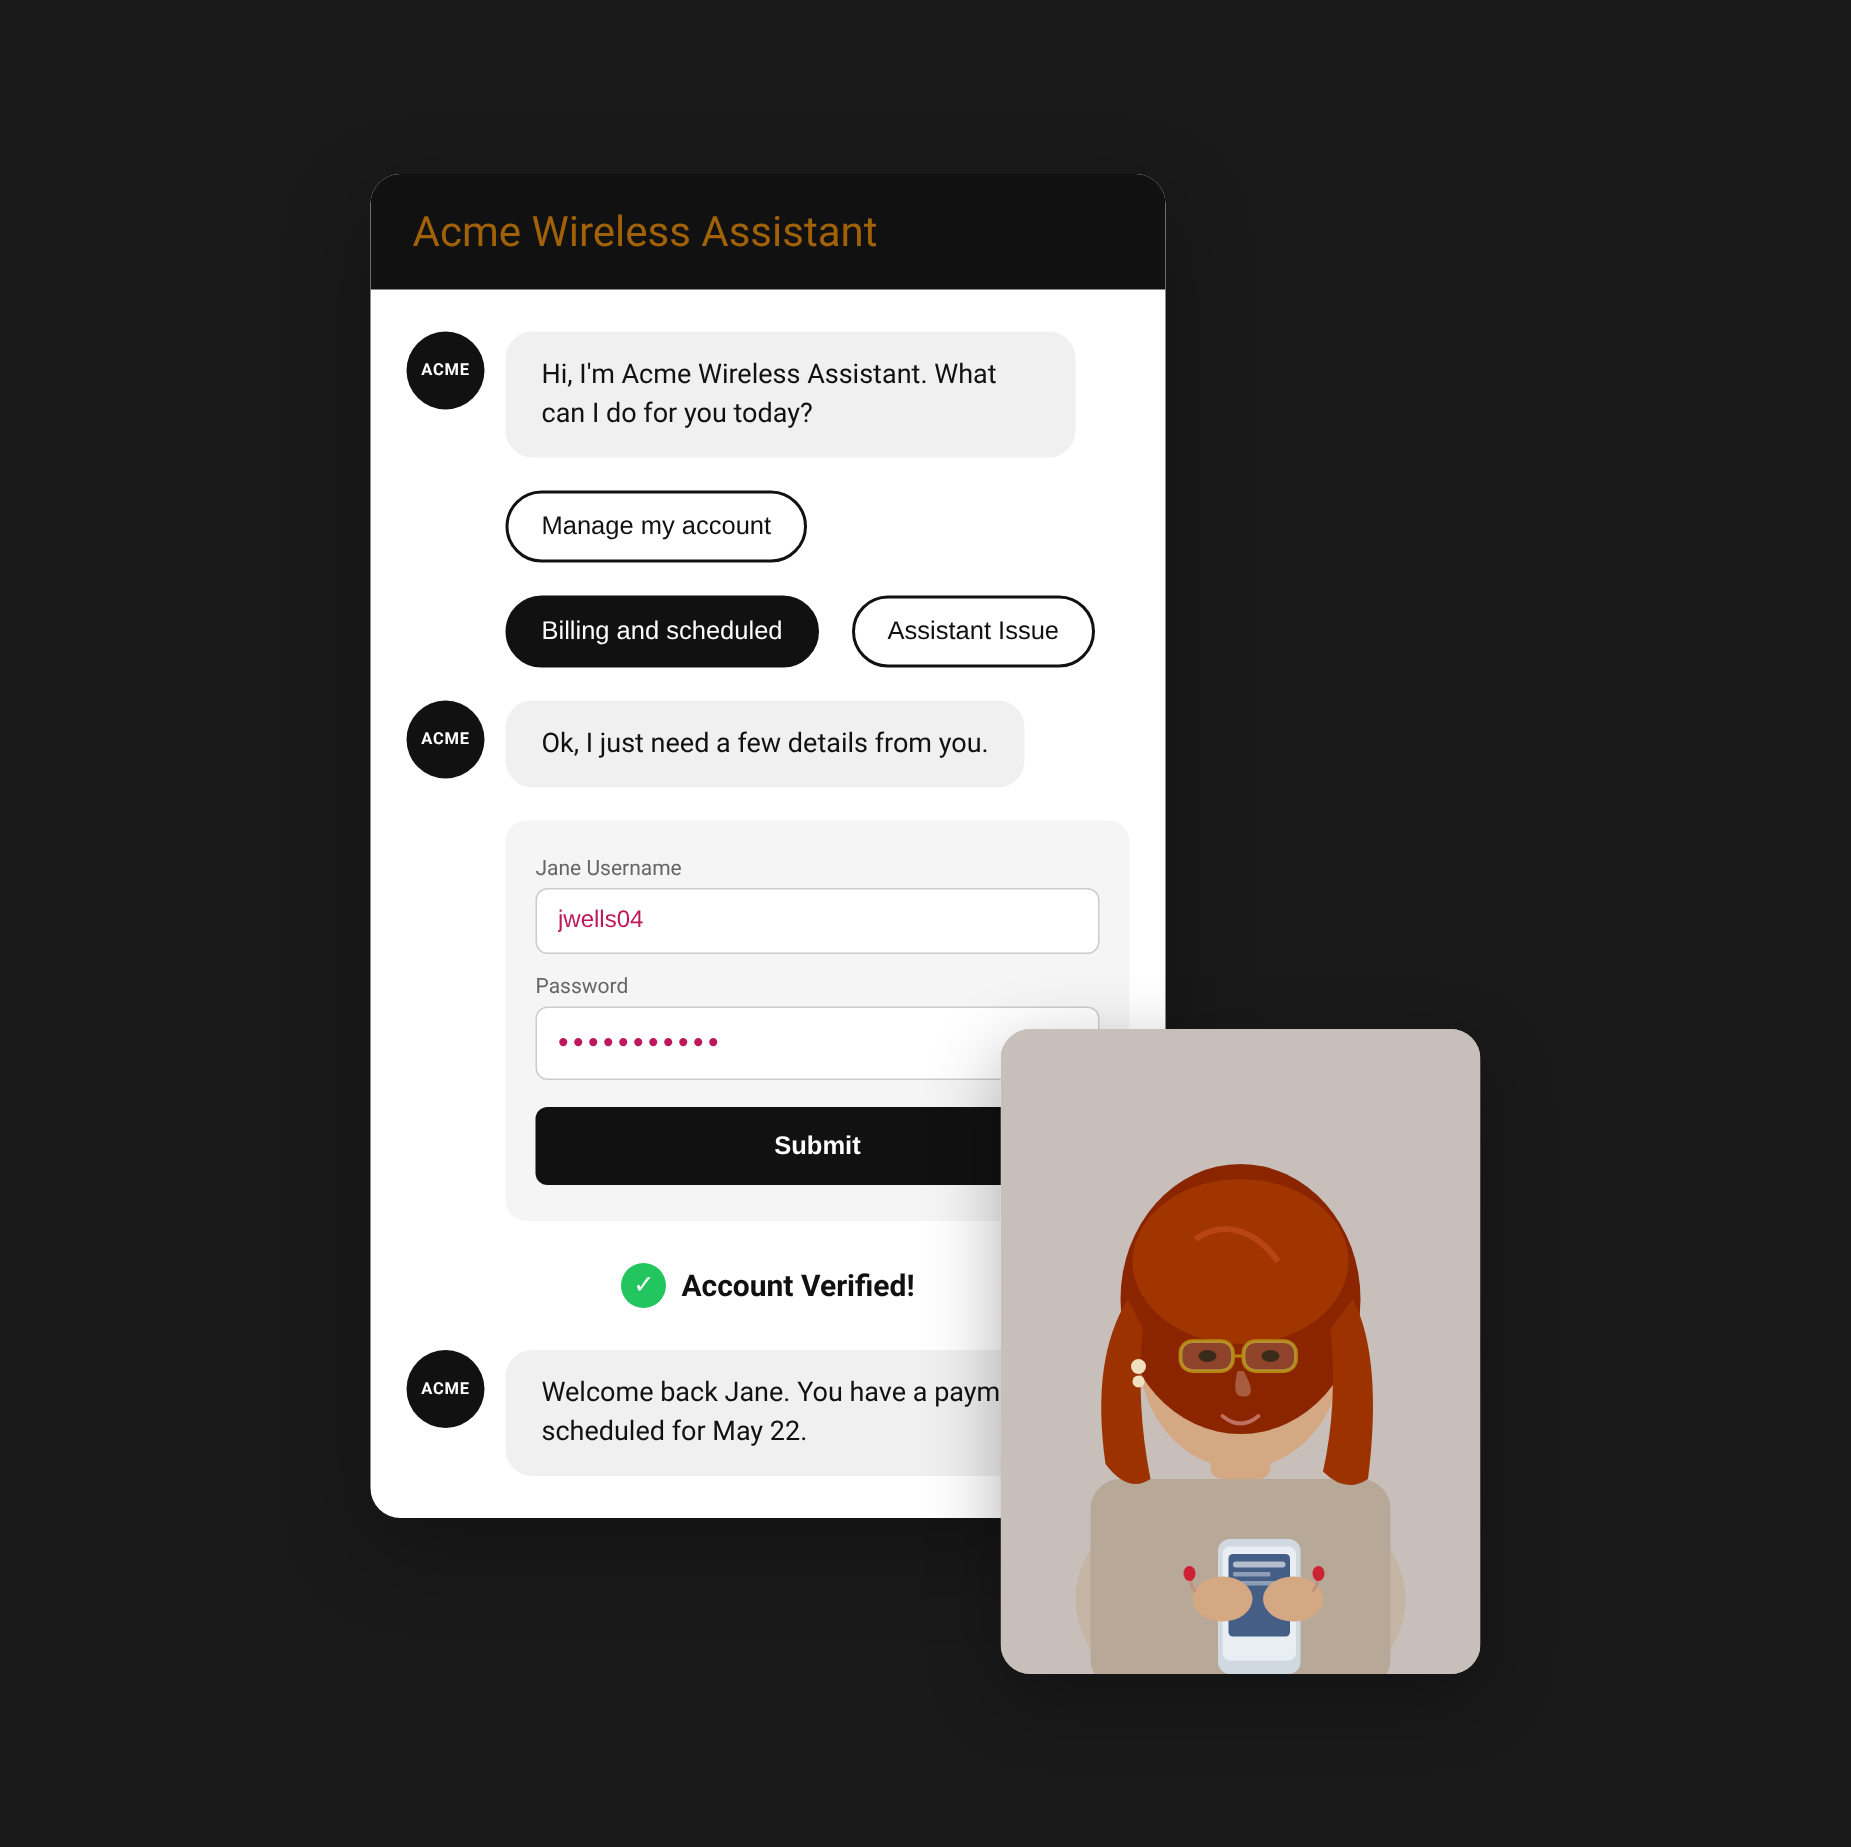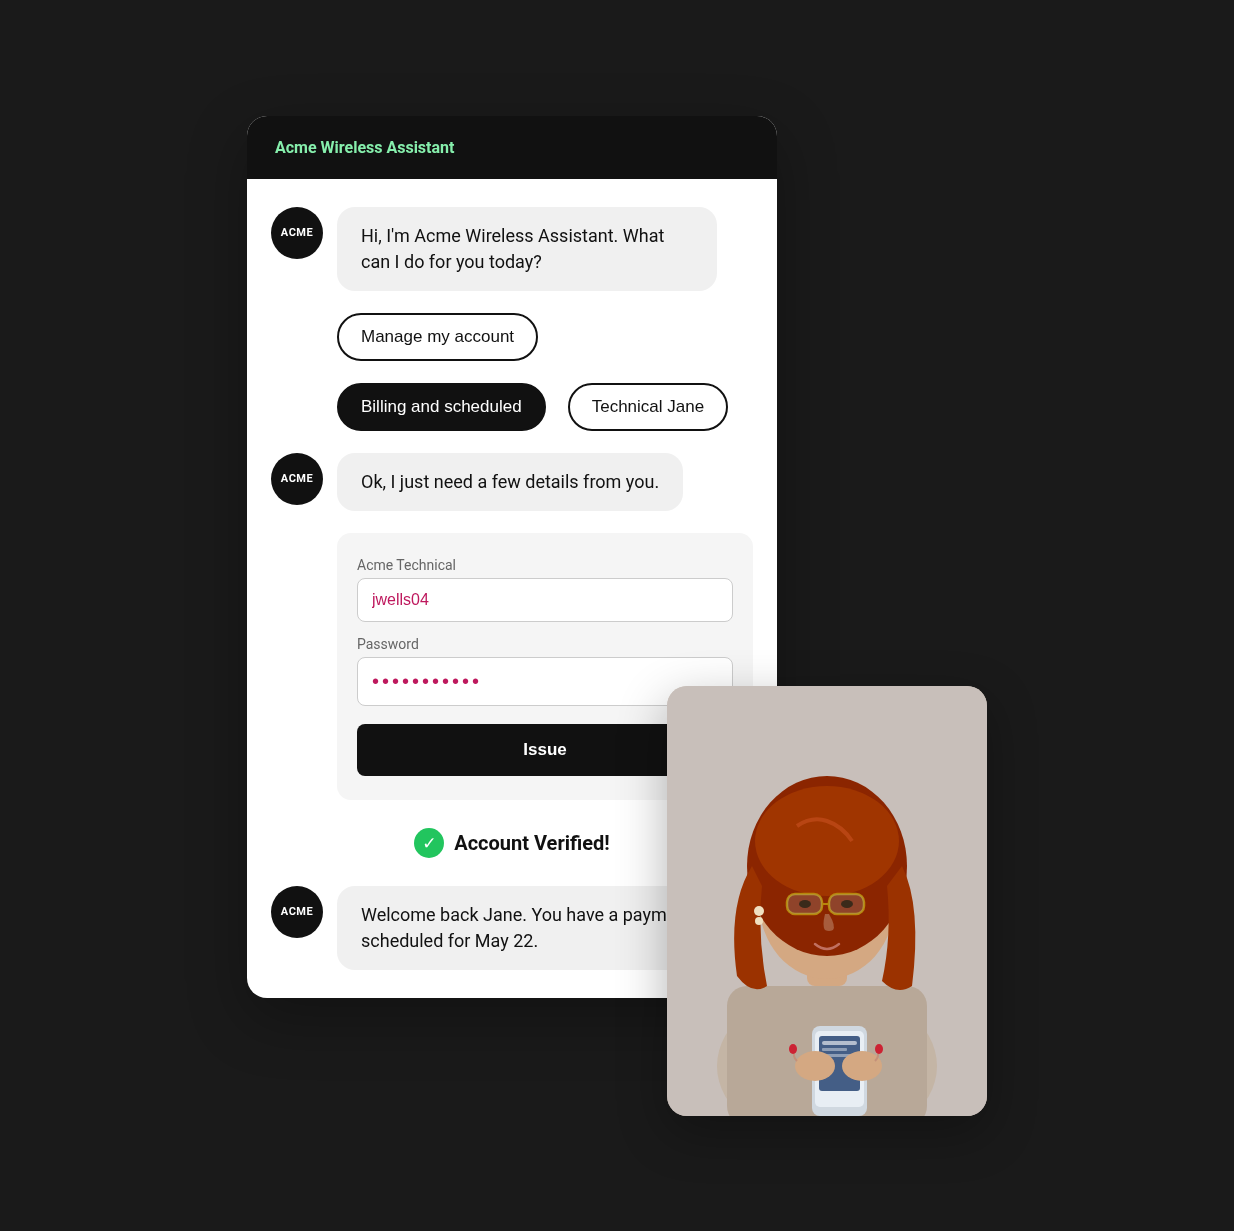--- a/index.html
+++ b/index.html
@@ -31,23 +31,23 @@
       box-shadow: 0 20px 60px rgba(0,0,0,0.3);
       z-index: 2;
     }
 
     .chat-header {
       background: #111111;
       padding: 22px 28px;
     }
 
     .chat-header-title {
-      color: #86efac;
-      font-size: 16px;
-      font-weight: 700;
+      color: #a16207;
+      font-size: 28px;
+      font-weight: 400;
     }
 
     .chat-body {
       padding: 28px 24px;
       display: flex;
       flex-direction: column;
       gap: 22px;
     }
 
     
@@ -220,38 +220,38 @@
     <div class="chat-body">
 
       <div class="message-row">
         <div class="avatar">ACME</div>
         <div class="bubble">Hi, I'm Acme Wireless Assistant. What can I do for you today?</div>
       </div>
 
       <div class="quick-replies">
         <button class="qr-btn">Manage my account</button>
         <button class="qr-btn selected">Billing and scheduled</button>
-        <button class="qr-btn">Technical Jane</button>
+        <button class="qr-btn">Assistant Issue</button>
       </div>
 
       <div class="message-row">
         <div class="avatar">ACME</div>
         <div class="bubble">Ok, I just need a few details from you.</div>
       </div>
 
       <div class="form-card">
         <div>
-          <div class="form-label">Acme Technical</div>
+          <div class="form-label">Jane Username</div>
           <input class="form-input" type="text" value="jwells04" style="">
         </div>
         <div>
           <div class="form-label">Password</div>
           <input class="form-input" type="password" value="password123" style="letter-spacing: 3px; font-size: 20px;">
         </div>
-        <button class="submit-btn">Issue</button>
+        <button class="submit-btn">Submit</button>
       </div>
 
       <div class="verified-row">
         <div class="check-icon">✓</div>
         <span class="verified-text">Account Verified!</span>
       </div>
 
       <div class="message-row">
         <div class="avatar">ACME</div>
         <div class="bubble">Welcome back Jane. You have a payment scheduled for May 22.</div>

